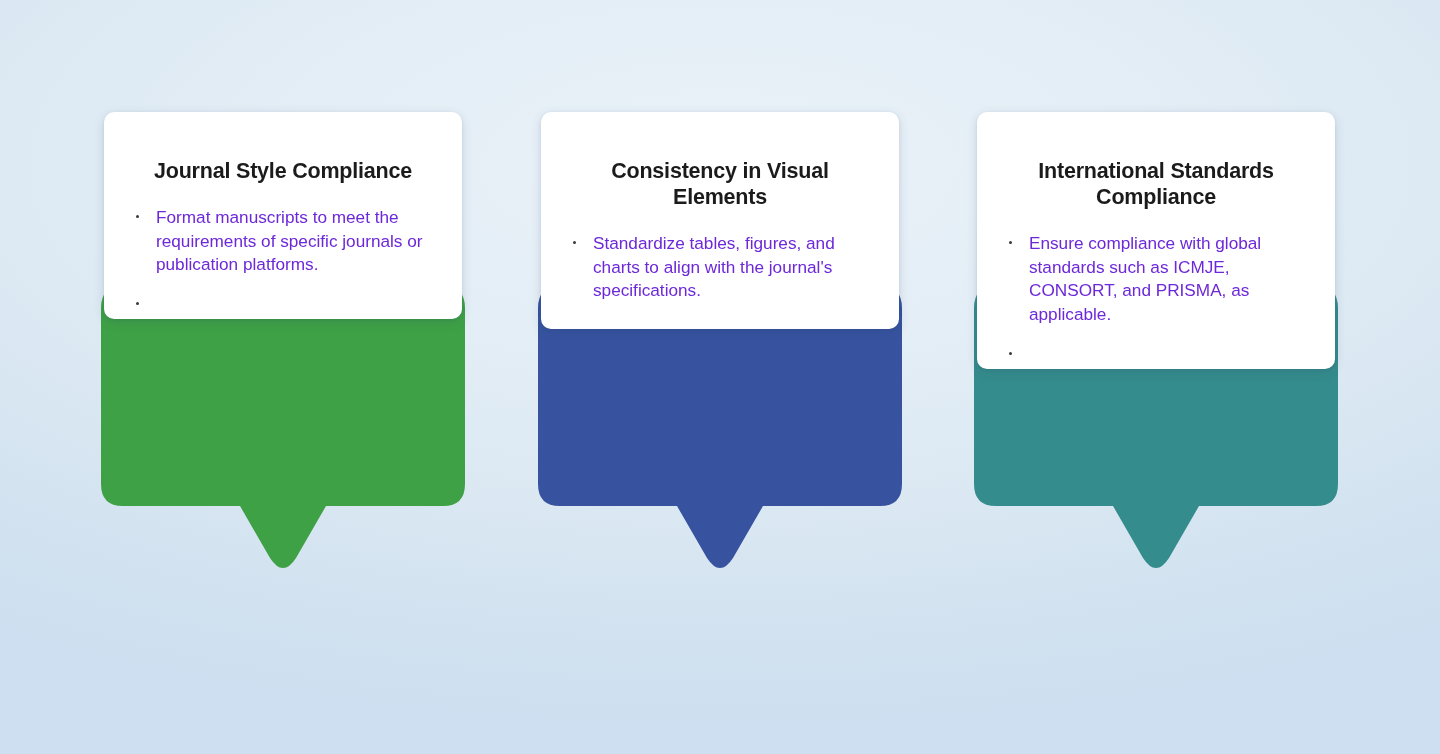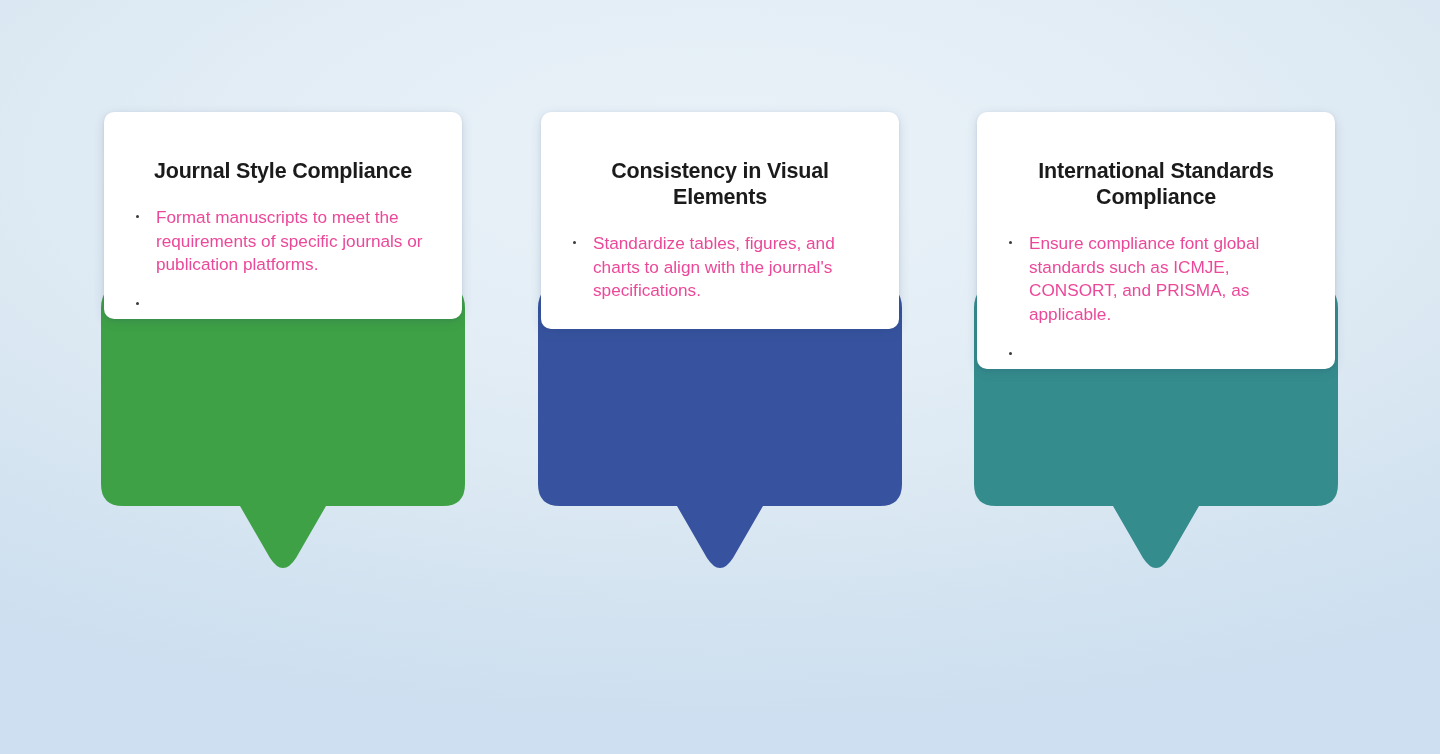--- a/index.html
+++ b/index.html
@@ -111,21 +111,21 @@
   }
 
   .bullets {
     list-style: none;
   }
   .bullets li {
     position: relative;
     padding-left: 26px;
     font-size: 17.2px;
     line-height: 1.36;
-    color: #ec4899;
+    color: #6d28d9;
     margin-bottom: 17px;
   }
   .bullets li:last-child { margin-bottom: 0; }
   .bullets li .dot {
     position: absolute;
     left: 6px;
     top: 0.52em;
     width: 3px;
     height: 3px;
     border-radius: 50%;
@@ -236,21 +236,21 @@
         <path d="M32 13.5 l3.1 1.2 3.1 -1 1.9 2.7 3.2 .9 .2 3.3 2.5 2.2 -1.5 3 .8 3.2 -2.9 1.6 -1.2 3.1 -3.3 -.3 -2.7 1.9 -2.5 -2.1 -3.3 0 -2.5 2.1 -2.7 -1.9 -3.3 .3 -1.2 -3.1 -2.9 -1.6 .8 -3.2 -1.5 -3 2.5 -2.2 .2 -3.3 3.2 -.9 1.9 -2.7 3.1 1z" stroke-width="2.1"></path>
         <circle cx="32" cy="26" r="5" stroke-width="2.1"></circle>
       </svg>
     </div>
 
     <div class="card">
       <div class="card-title">International Standards Compliance</div>
       <ul class="bullets">
         <li>
           <span class="dot"></span>
-          <span>Ensure compliance font global standards such as ICMJE, CONSORT, and PRISMA, as applicable.</span>
+          <span>Ensure compliance with global standards such as ICMJE, CONSORT, and PRISMA, as applicable.</span>
         </li>
         <li>
           <span class="dot"></span>
         </li>
       </ul>
     </div>
   </div>
 
 </div>
 

